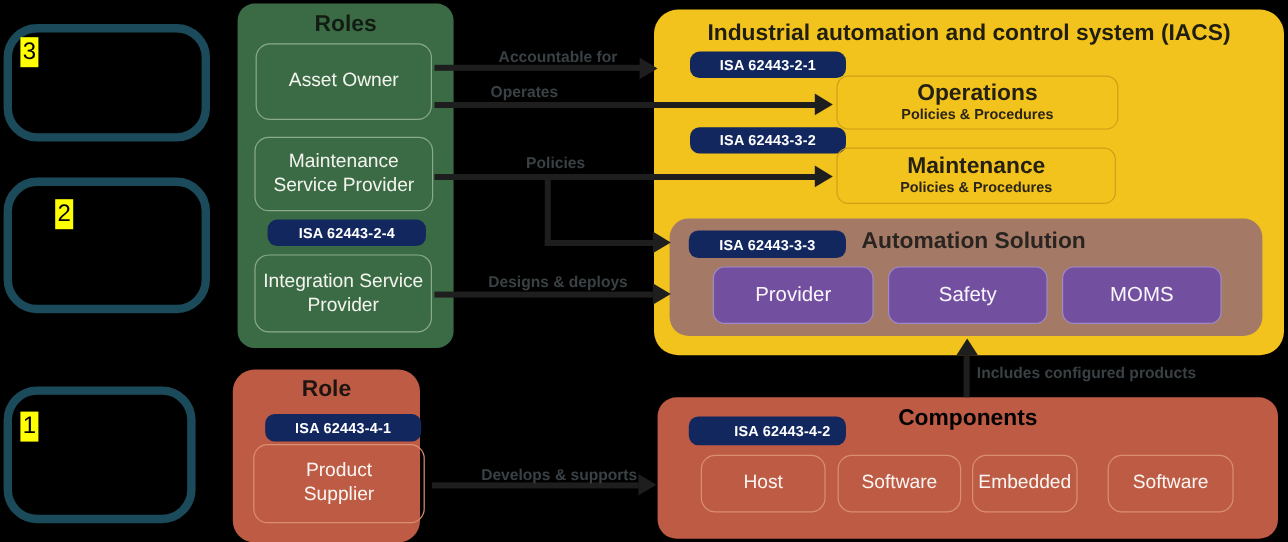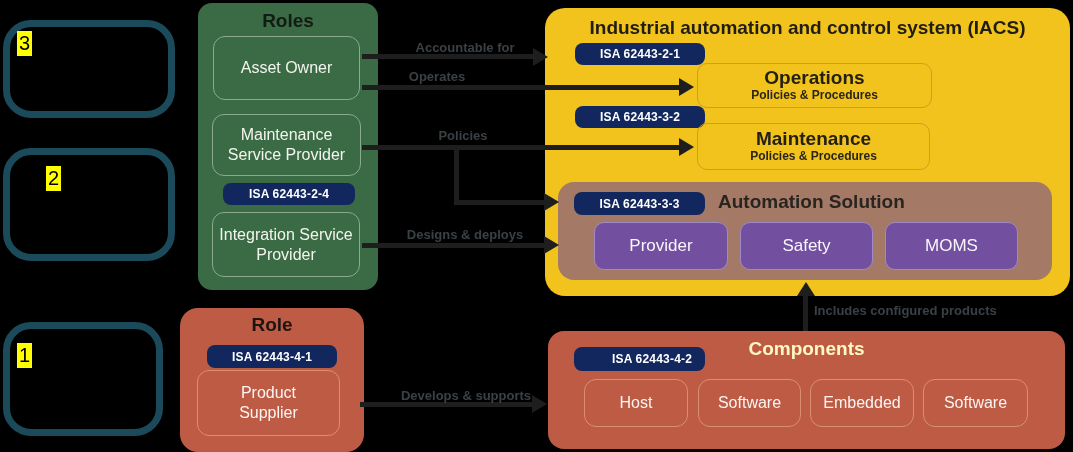--- a/index.html
+++ b/index.html
@@ -25,21 +25,21 @@
              justify-content:center; text-align:center; line-height:1.25; }
   
   .roles-panel { position:absolute; left:198px; top:3px; width:180px; height:287px; background:#3A6B45; border-radius:14px; z-index:1; }
   .roles-title { top:7px; color:#131C14; }
   .gbox { border:1.5px solid #8AAA8D; color:#F4F4EE; font-size:16px; }
   .asset-owner { left:15px; top:33px;  width:147px; height:64px; }
   .msp        { left:14px; top:111px; width:149px; height:62px; }
   .badge-224  { left:25px; top:180px; width:132px; height:22px; }
   .isp        { left:14px; top:209px; width:148px; height:65px; }
   
-  .role-panel { position:absolute; left:180px; top:308px; width:184px; height:144px; background:#BE5B45; border-radius:18px; z-index:1; }
+  .role-panel { position:absolute; left:194px; top:308px; width:156px; height:144px; background:#BE5B45; border-radius:18px; z-index:1; }
   .role-title { top:6px; color:#1E1410; }
   .tbox { border:1.5px solid #DA8F72; color:#FBF5F2; font-size:16px; }
   .badge-241 { left:27px; top:37px; width:130px; height:23px; }
   .psup      { left:17px; top:62px; width:143px; height:66px; padding:0 20px; }
   
   .iacs-panel { position:absolute; left:545px; top:8px; width:525px; height:288px; background:#F2C31C; border-radius:20px; z-index:1;padding-left:25px; }
   .iacs-title { top:9px; color:#201D12; font-size:19px; }
   .ybox { border:1.5px solid #CEA017; color:#232014; }
   .badge-221 { left:30px; top:35px; width:130px; height:22px; }
   .ops-box   { left:152px; top:55px;  width:235px; height:45px; border-radius:10px; }
@@ -50,25 +50,25 @@
   
   .autosol { position:absolute; left:13px; top:174px; width:494px; height:98px; background:#A47A67; border-radius:16px; }
   .badge-233 { left:16px; top:10px; width:131px; height:23px; }
   .autosol-title { position:absolute; left:160px; top:9px; font-size:19px; font-weight:600; color:#2A2420; }
   .pbox { background:#734FA0; border:1.5px solid #9F89C6; border-radius:10px; color:#F8F6FB; font-size:17px; }
   .control { left:36px;  top:40px; width:134px; height:48px; }
   .safety  { left:182px; top:40px; width:133px; height:48px; }
   .moms    { left:327px; top:40px; width:133px; height:48px; }
   
   .components-panel { position:absolute; left:548px; top:331px; width:517px; height:118px; background:#BE5B45; border-radius:16px; z-index:1; }
-  .comp-title { top:7px; color:#fef9c3; }
+  .comp-title { top:7px; color:#000000; }
   .badge-242 { left:26px; top:16px; width:131px; height:24px;padding-left:25px; }
   .host     { left:36px;  top:48px; width:104px; height:48px; }
   .software { left:150px; top:48px; width:103px; height:48px; }
-  .embedded { left:262px; top:48px; width:104px; height:48px; }
+  .embedded { left:262px; top:48px; width:88px; height:48px; }
   .network  { left:375px; top:48px; width:105px; height:48px; }
   
   .shaft { position:absolute; background:#1E1E1E; z-index:3; }
   .head-right { position:absolute; width:0; height:0; border-top:9px solid transparent; border-bottom:9px solid transparent;
                 border-left:15px solid #1E1E1E; z-index:3; }
   .head-up { position:absolute; width:0; height:0; border-left:9px solid transparent; border-right:9px solid transparent;
              border-bottom:14px solid #1E1E1E; z-index:3; }
   .alabel { position:absolute; color:#3A4145; font-size:13px; font-weight:700; white-space:nowrap;
             transform:translateX(-50%); z-index:3; }
   .alabel-left { transform:none; }

